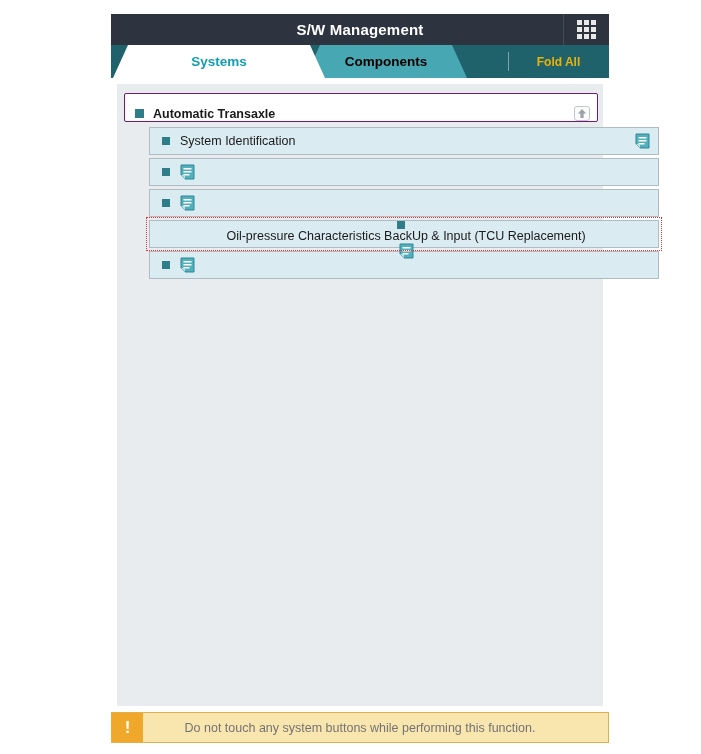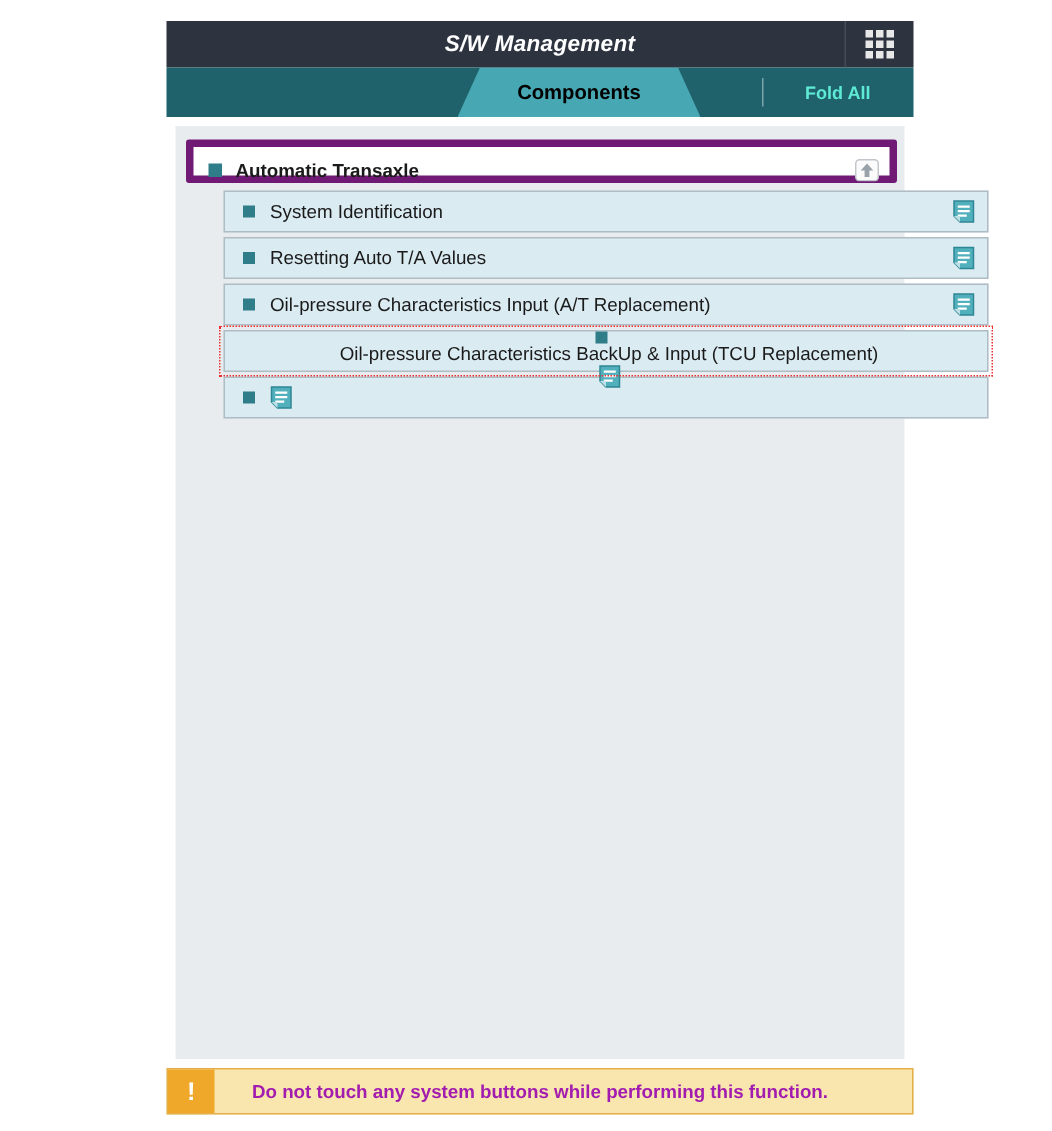--- a/index.html
+++ b/index.html
@@ -3,66 +3,66 @@
 <meta charset="utf-8">
 <style>
   * { margin:0; padding:0; box-sizing:border-box; }
   html,body { width:701px; height:754px; background:#ffffff;
               font-family:"Liberation Sans", sans-serif; position:relative; overflow:hidden; }
 
   .app { position:absolute; left:111px; top:14px; width:498px; }
 
   
   .titlebar { height:31px; background:#2D3440; position:relative;
-              display:flex; align-items:center; justify-content:center;font-style:italic; }
+              display:flex; align-items:center; justify-content:center; }
   .titlebar .title { color:#ffffff; font-weight:bold; font-size:15px; letter-spacing:.2px; }
   .titlebar-sep { position:absolute; right:45px; top:0; width:1px; height:31px; background:#454D59; }
   .grid-btn { position:absolute; right:0; top:0; width:45px; height:31px;
               display:flex; align-items:center; justify-content:center; cursor:pointer; background:none; border:none; }
   .grid-ico { display:grid; grid-template-columns:repeat(3,5px); grid-template-rows:repeat(3,5px); gap:2px; }
   .grid-ico span { background:#E8E8E8; display:block; }
 
   
   .tabbar { height:33px; background:#20626C; position:relative; }
   .tab { position:absolute; top:0; height:33px; display:flex; align-items:center; justify-content:center;
          font-weight:bold; font-size:13.5px; border:none; cursor:pointer;
          clip-path:polygon(15px 0, calc(100% - 15px) 0, 100% 100%, 0 100%); }
   .tab-systems { left:2px; width:212px; background:#ffffff; color:#139EAD; z-index:2; }
   .tab-components { left:194px; width:162px; background:#47A7B2; color:#000000; z-index:1; }
   .tabbar-sep { position:absolute; left:397px; top:7px; width:1px; height:19px; background:#7BA4AB; }
   .fold-all { position:absolute; right:0; top:0; width:101px; height:33px; background:none; border:none;
               display:flex; align-items:center; justify-content:center;
-              color:#5eead4; font-weight:bold; font-size:12px; cursor:pointer; }
+              color:#eab308; font-weight:bold; font-size:12px; cursor:pointer; }
 
   
   .panel { position:absolute; left:117px; top:84px; width:486px; height:622px; background:#E9ECEF; }
 
   .group-row { position:absolute; left:7px; top:9px; width:474px; height:29px;
-               background:#ffffff; border:5px solid #701a75; border-radius:2px;
+               background:#ffffff; border:1px solid #701a75; border-radius:2px;
                display:flex; align-items:center; padding:12px 7px 0 10px; cursor:pointer; }
   .bullet { width:8px; height:8px; background:#2E7D89; margin-right:10px; flex:0 0 auto; }
   .group-row .bullet { width:9px; height:9px; margin-right:9px; }
   .group-label { font-weight:bold; font-size:12.5px; color:#1A1A1A; flex:1; }
   .up-btn { background:none; border:none; padding:0; display:flex; cursor:pointer; }
 
   .rows { position:absolute; left:10px; top:43px; width:532px;padding-left:22px; }
   .row { height:28px; background:#DAEBF2; border:1px solid #AFBCC4;
          display:flex; align-items:center; padding:0 8px 0 12px; margin-bottom:3px; cursor:pointer; }
   .row-label { flex:1; font-size:12.5px; color:#1A1A1A; }
   .row.selected { outline:1.5px dotted #E8312F; outline-offset:2px;flex-direction:column; }
   .doc-btn { background:none; border:none; padding:0; display:flex; cursor:pointer; }
 
   
   .warning { position:absolute; left:111px; top:712px; width:498px; height:31px;
              background:#F9E6AF; border:1px solid #E4AF4A; }
   .warn-ico { position:absolute; left:0; top:0; width:31px; height:29px; background:#F0A82A;
               display:flex; align-items:center; justify-content:center;
               color:#ffffff; font-weight:bold; font-size:17px; }
   .warn-text { position:absolute; inset:0; display:flex; align-items:center; justify-content:center;
-               color:#a21caf; font-weight:bold; font-size:12.5px; }
+               color:#737373; font-weight:normal; font-size:12.5px; }
 </style>
 </head>
 <body>
 
 <div class="app">
 
   <div class="titlebar">
     <span class="title">S/W Management</span>
     <span class="titlebar-sep"></span>
     <button class="grid-btn">
@@ -74,20 +74,23 @@
           <span></span>
           <span></span>
           <span></span>
           <span></span>
           <span></span>
       </span>
     </button>
   </div>
 
   <div class="tabbar">
+    <button class="tab tab-systems">
+      <span>Systems</span>
+    </button>
     <button class="tab tab-components">
       <span>Components</span>
     </button>
     <span class="tabbar-sep"></span>
     <button class="fold-all">Fold All</button>
   </div>
 
 </div>
 
 <div class="panel">
@@ -114,35 +117,33 @@
           <rect x="3.5" y="4" width="8" height="1.5" fill="#fff"></rect>
           <rect x="3.5" y="7" width="8" height="1.5" fill="#fff"></rect>
           <rect x="3.5" y="10" width="6" height="1.5" fill="#fff"></rect>
           <path d="M1 11 L5 11 L5 15 Z" fill="#BCE0E6"></path>
         </svg>
       </button>
     </div>
 
     <div class="row">
       <span class="bullet"></span>
-      <span class="row-label">Resetting Auto T/A Values</span>
       <button class="doc-btn">
         <svg width="15" height="16" viewBox="0 0 15 16">
           <path d="M1 1 H14 V15 H5 L1 11 Z" fill="#52AFBC" stroke="#2E8794" stroke-width="1"></path>
           <rect x="3.5" y="4" width="8" height="1.5" fill="#fff"></rect>
           <rect x="3.5" y="7" width="8" height="1.5" fill="#fff"></rect>
           <rect x="3.5" y="10" width="6" height="1.5" fill="#fff"></rect>
           <path d="M1 11 L5 11 L5 15 Z" fill="#BCE0E6"></path>
         </svg>
       </button>
     </div>
 
     <div class="row">
       <span class="bullet"></span>
-      <span class="row-label">Oil-pressure Characteristics Input (A/T Replacement)</span>
       <button class="doc-btn">
         <svg width="15" height="16" viewBox="0 0 15 16">
           <path d="M1 1 H14 V15 H5 L1 11 Z" fill="#52AFBC" stroke="#2E8794" stroke-width="1"></path>
           <rect x="3.5" y="4" width="8" height="1.5" fill="#fff"></rect>
           <rect x="3.5" y="7" width="8" height="1.5" fill="#fff"></rect>
           <rect x="3.5" y="10" width="6" height="1.5" fill="#fff"></rect>
           <path d="M1 11 L5 11 L5 15 Z" fill="#BCE0E6"></path>
         </svg>
       </button>
     </div>

